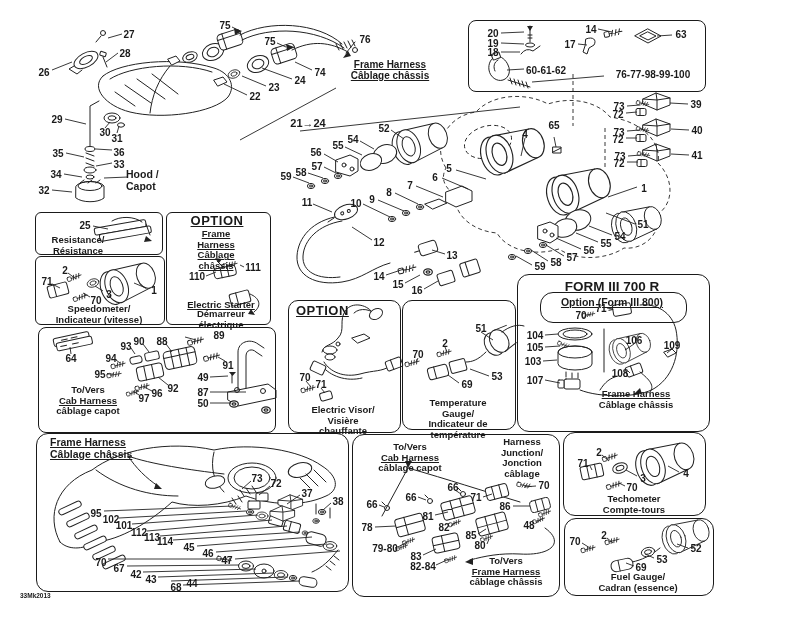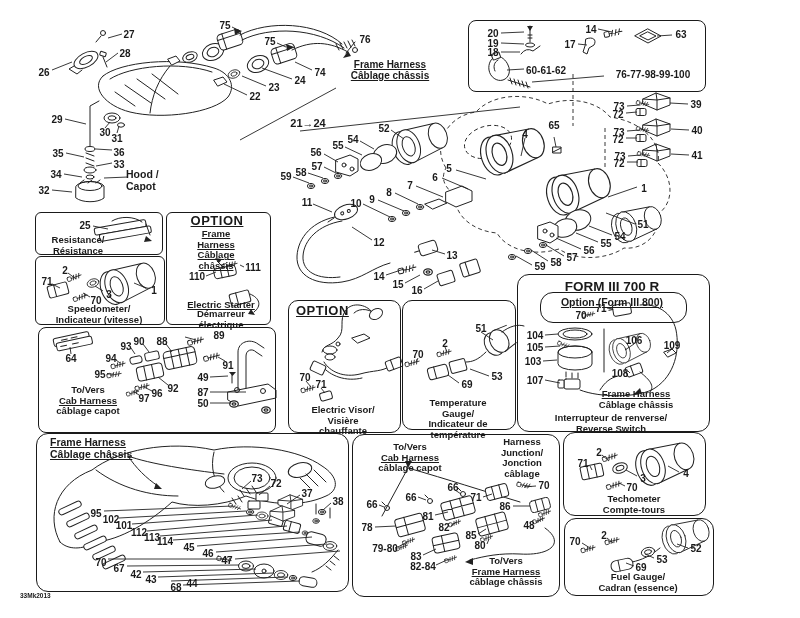--- a/index.html
+++ b/index.html
@@ -534,22 +534,20 @@
 chauffante</div>
 
   <div class="cap" style="left:458px;top:398px;">Temperature
 Gauge/
 Indicateur de
 température</div>
 
   <div class="cap" style="left:612px;top:279px;font-size:13.5px;">FORM III 700 R</div>
   <div class="cap u" style="left:612px;top:297px;font-size:10.5px;">Option (Form III 800)</div>
   <div class="cap" style="left:636px;top:389px;"><span class="u">Frame Harness</span><br><span>Câblage châssis</span></div>
-  <div class="cap" style="left:611px;top:413px;">Interrupteur de renverse/
-Reverse Switch</div>
 
   <div class="cap cap-l u" style="left:50px;top:437px;font-size:10.5px;">Frame Harness
 Câblage châssis</div>
 
   <div class="cap" style="left:410px;top:442px;"><span>To/Vers</span><br><span class="u">Cab Harness</span><br><span>câblage capot</span></div>
   <div class="cap" style="left:522px;top:437px;">Harness
 Junction/
 Jonction
 câblage</div>
   <div class="cap" style="left:506px;top:556px;"><span>To/Vers</span><br><span class="u">Frame Harness</span><br><span>câblage châssis</span></div>

